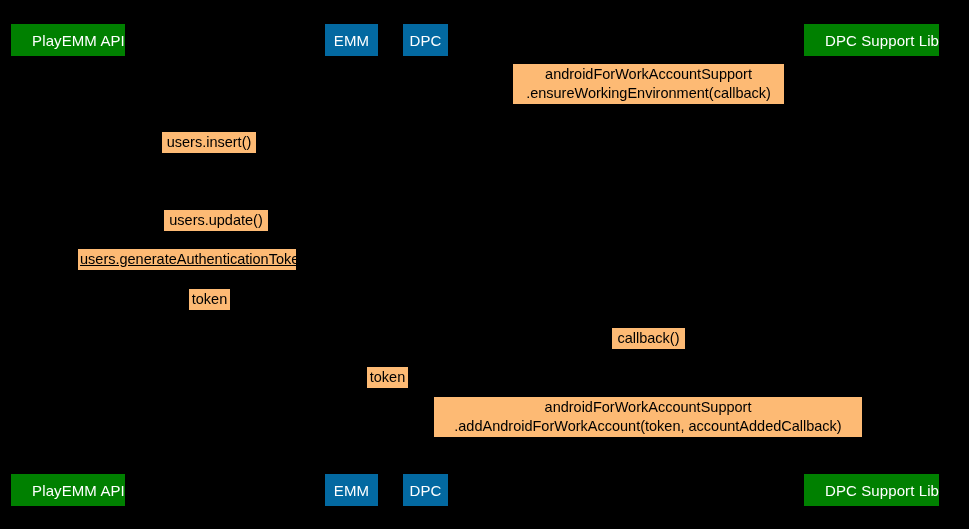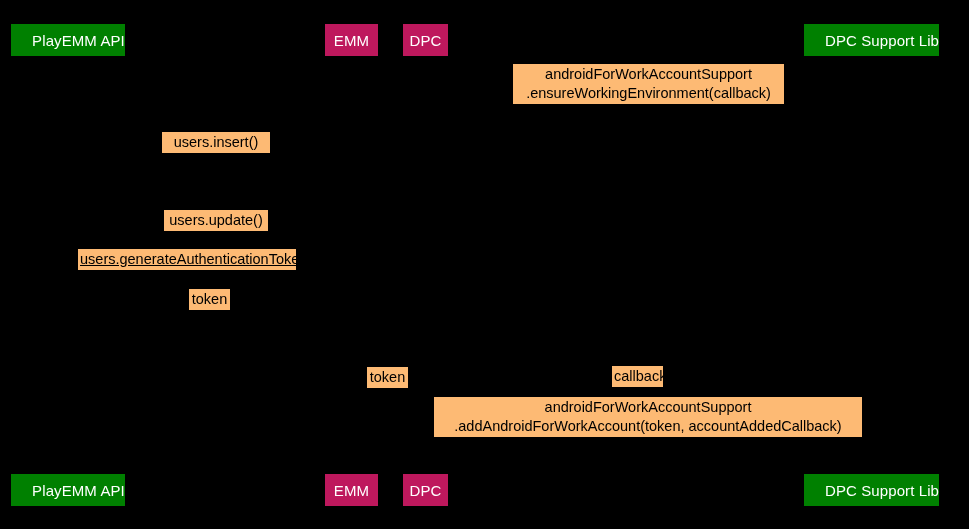--- a/index.html
+++ b/index.html
@@ -29,21 +29,21 @@
     align-items: center;
     justify-content: center;
     color: #ffffff;
     font-size: 15px;
     line-height: 1;
     letter-spacing: 0.1px;
     white-space: nowrap;
     user-select: none;
   }
   .participant.green { background: #008000; padding-left: 21px; }
-  .participant.blue  { background: #be185d; }
+  .participant.blue  { background: #0369a1; }
 
   .lifeline {
     position: absolute;
     width: 1px;
     background: #000000;
   }
 
   .msg-label {
     position: absolute;
     box-sizing: border-box;
@@ -82,31 +82,31 @@
     <div class="participant blue" style="left: 403px; top: 24px; width: 45px; height: 32px;">
       <span>DPC</span>
     </div>
     <div class="participant green" style="left: 804px; top: 24px; width: 135px; height: 32px;">
       <span>DPC Support Lib</span>
     </div>
     <div class="msg-arrow" style="left: 425px; width: 446px; top: 104px;"></div>
     <div class="msg-label two-line" style="left: 513px; top: 64px; width: 271px; height: 40px;">androidForWorkAccountSupport
 .ensureWorkingEnvironment(callback)</div>
     <div class="msg-arrow" style="left: 68px; width: 283px; top: 153px;"></div>
-    <div class="msg-label" style="left: 162px; top: 132px; width: 108px; height: 21px;">users.insert()</div>
+    <div class="msg-label" style="left: 162px; top: 132px; width: 94px; height: 21px;">users.insert()</div>
     <div class="msg-arrow" style="left: 68px; width: 283px; top: 192px;"></div>
     <div class="msg-label" style="left: 187px; top: 171px; width: 45px; height: 21px; margin-top: 39px;">userID</div>
     <div class="msg-arrow" style="left: 68px; width: 283px; top: 231px;"></div>
     <div class="msg-label" style="left: 164px; top: 210px; width: 104px; height: 21px;">users.update()</div>
     <div class="msg-arrow" style="left: 68px; width: 283px; top: 270px;"></div>
     <div class="msg-label" style="left: 78px; top: 249px; width: 218px; height: 21px; text-decoration: underline;">users.generateAuthenticationToken()</div>
     <div class="msg-arrow" style="left: 68px; width: 283px; top: 310px;"></div>
     <div class="msg-label" style="left: 189px; top: 289px; width: 41px; height: 21px;">token</div>
     <div class="msg-arrow" style="left: 425px; width: 446px; top: 349px;"></div>
-    <div class="msg-label" style="left: 612px; top: 328px; width: 51px; height: 21px; margin-top: 38px;">callback()</div>
+    <div class="msg-label" style="left: 612px; top: 328px; width: 73px; height: 21px;">callback()</div>
     <div class="msg-arrow" style="left: 351px; width: 74px; top: 388px;"></div>
     <div class="msg-label" style="left: 367px; top: 367px; width: 41px; height: 21px;">token</div>
     <div class="msg-arrow" style="left: 425px; width: 446px; top: 437px;"></div>
     <div class="msg-label two-line" style="left: 434px; top: 397px; width: 428px; height: 40px;">androidForWorkAccountSupport
 .addAndroidForWorkAccount(token, accountAddedCallback)</div>
     <div class="participant green" style="left: 11px; top: 474px; width: 114px; height: 32px;">
       <span>PlayEMM API</span>
     </div>
     <div class="participant blue" style="left: 325px; top: 474px; width: 53px; height: 32px;">
       <span>EMM</span>

